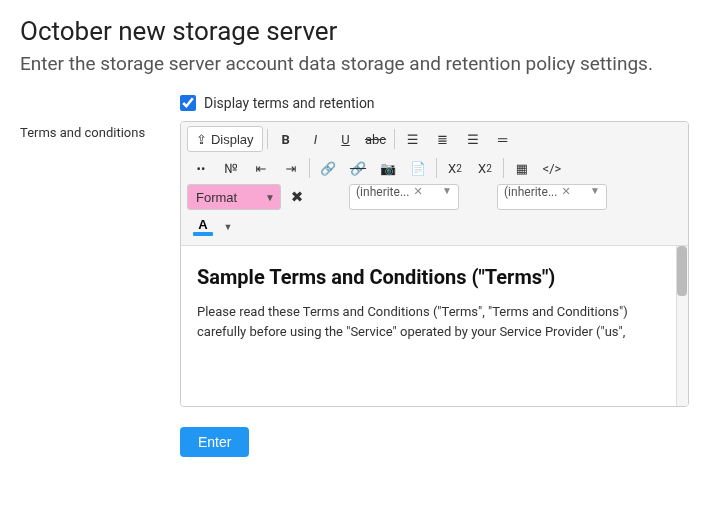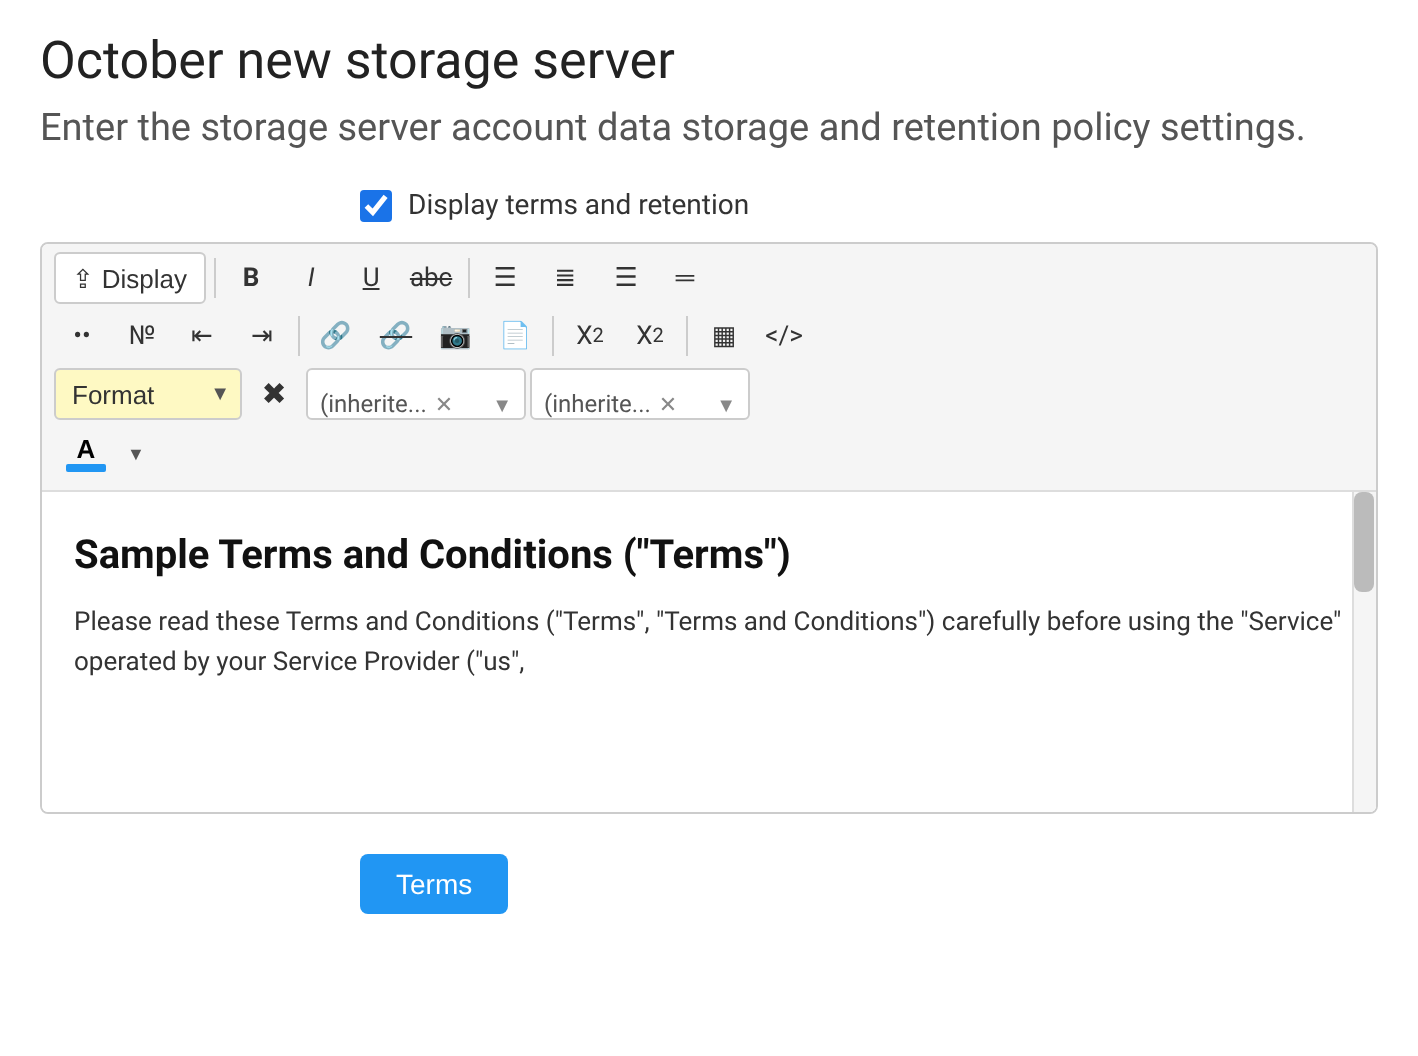--- a/index.html
+++ b/index.html
@@ -112,46 +112,47 @@
     .format-select-wrapper {
       display: inline-flex;
       align-items: center;
       position: relative;
     }
     .format-select {
       height: 26px;
       padding: 0 24px 0 8px;
       border: 1px solid #ccc;
       border-radius: 3px;
-      background: #fef9c3;
+      background: #f9a8d4;
       font-size: 13px;
       color: #333;
       appearance: none;
       cursor: pointer;
       min-width: 90px;
     }
     .select-chevron {
       position: absolute;
       right: 6px;
       pointer-events: none;
       font-size: 10px;
       color: #555;
     }
     .tag-input {
       display: inline-flex;
-      align-items: flex-end;
+      align-items: flex-start;
       height: 26px;
       padding: 0 6px;
       border: 1px solid #ccc;
       border-radius: 3px;
       background: #fff;
       font-size: 12px;
       color: #555;
       gap: 4px;
       min-width: 110px;
+      margin-left: 36px;
     }
     .tag-close {
       cursor: pointer;
       color: #888;
       font-size: 11px;
     }
     .tag-arrow {
       color: #888;
       font-size: 10px;
       margin-left: auto;
@@ -269,20 +270,21 @@
 
 <h1 class="page-title">October new storage server</h1>
 <p class="page-subtitle">Enter the storage server account data storage and retention policy settings.</p>
 
 <div class="checkbox-row">
   <input type="checkbox" id="terms-checkbox" checked="" style="">
   <label for="terms-checkbox" class="checkbox-label">Display terms and retention</label>
 </div>
 
 <div class="form-row">
+  <div class="form-label">Terms and conditions</div>
   <div class="editor-container">
     <div class="toolbar">
 
       <div class="toolbar-row">
         <button class="import-btn">
           <span>⇪</span>
           <span>Display</span>
         </button>
         <div class="tb-divider"></div>
         <button class="tb-btn bold">B</button>
@@ -352,14 +354,14 @@
         <p>Please read these Terms and Conditions ("Terms", "Terms and Conditions") carefully before using the "Service" operated by your Service Provider ("us",</p>
       </div>
       <div class="scrollbar-track">
         <div class="scrollbar-thumb"></div>
       </div>
     </div>
   </div>
 </div>
 
 <div class="footer-buttons">
-  <button class="btn-back">Terms</button>
+  <button class="btn-back">Enter</button>
 </div>
 
 </body></html>

